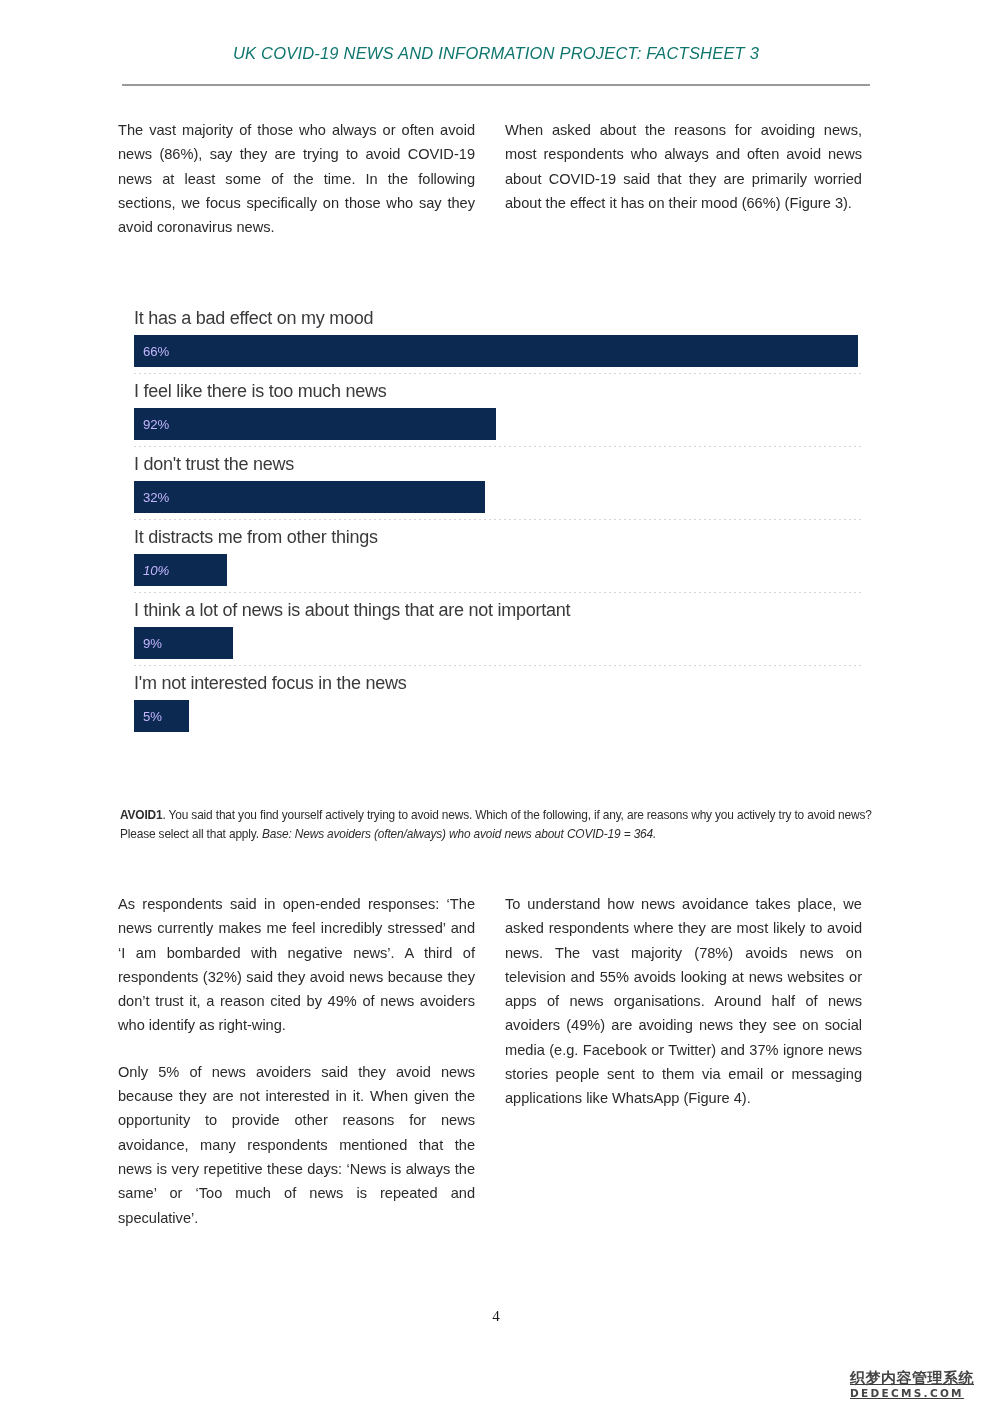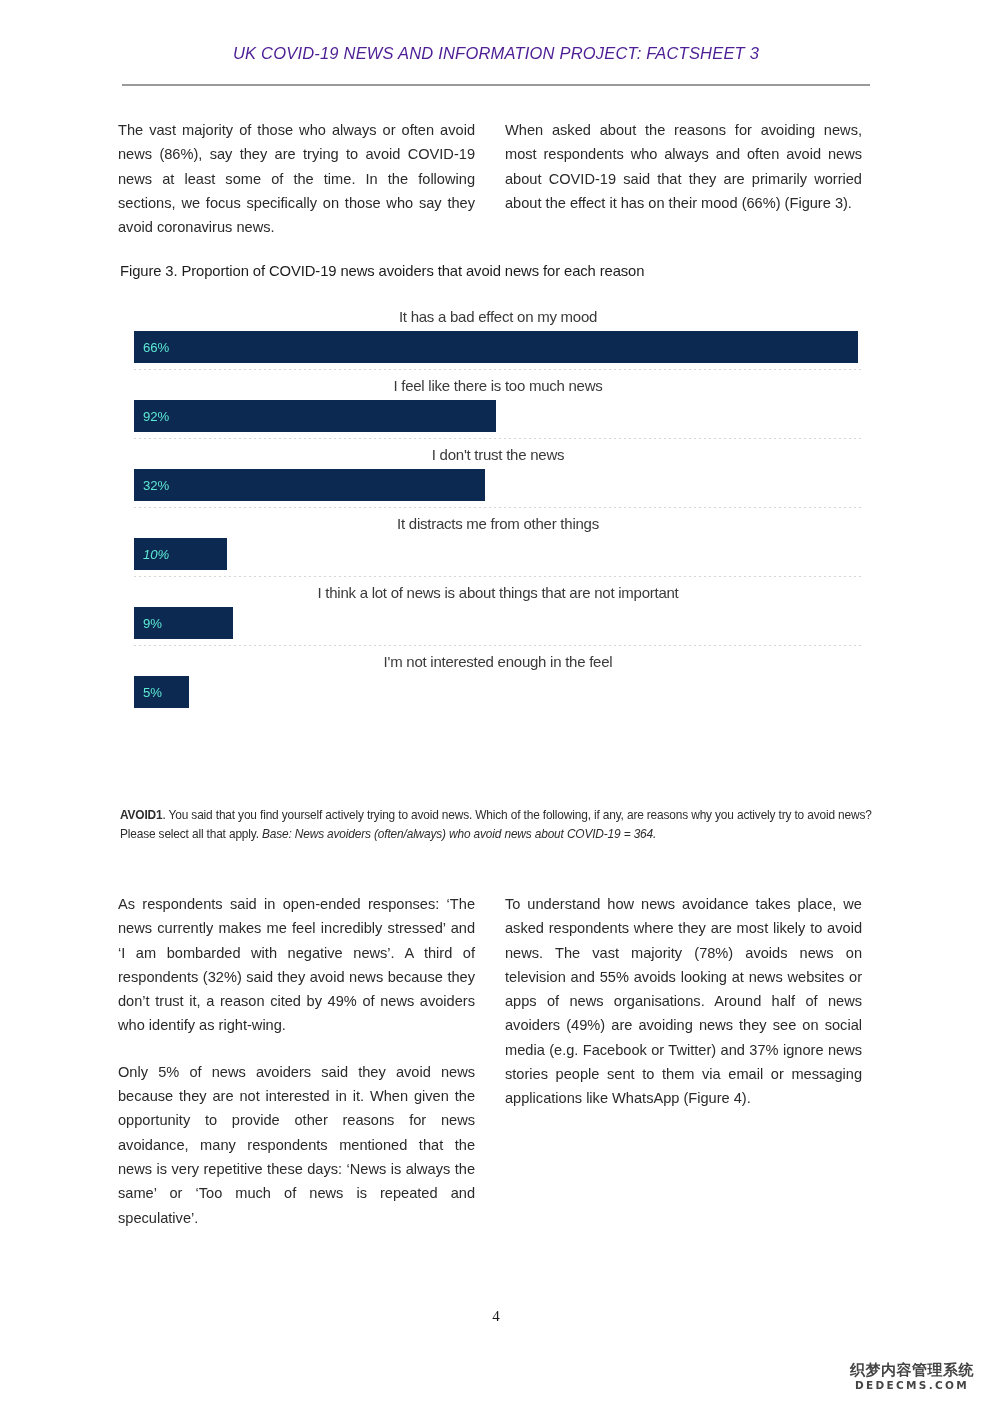--- a/index.html
+++ b/index.html
@@ -25,21 +25,21 @@
     position: absolute;
     left: 122px;
     top: 44px;
     width: 748px;
   }
   .header-title {
     font-style: italic;
     font-size: 16.5px;
     letter-spacing: 0.2px;
     text-align: center;
-    color: #4c1d95;
+    color: #0f766e;
     white-space: nowrap;
   }
   .header-rule {
     position: absolute;
     left: 122px;
     top: 84px;
     width: 748px;
     height: 2px;
     background: #9a9a9a;
   }
@@ -89,37 +89,36 @@
     margin-bottom: 7px;
     background-image: linear-gradient(to right, #d2d7de 0px, #d2d7de 2px, transparent 2px, transparent 5px);
     background-size: 5px 1px;
     background-repeat: repeat-x;
     background-position: left bottom;
   }
   .bar-group.last {
     background-image: none;
   }
   .bar-label {
-    font-size: 15px;
+    font-size: 18px;
     color: #3a3a3a;
     letter-spacing: -0.25px;
     margin-bottom: 6px;
     white-space: nowrap;
-    text-align: center;
   }
   .bar {
     height: 32px;
     background: #0b2951;
     display: flex;
     align-items: center;
     box-sizing: border-box;
     padding-left: 9px;
   }
   .bar-value {
-    color: #5eead4;
+    color: #c4b5fd;
     font-size: 13.2px;
     letter-spacing: -0.1px;
   }
 
   
   .note {
     position: absolute;
     left: 120px;
     top: 806px;
     width: 752px;
@@ -140,24 +139,25 @@
     text-align: center;
     font-family: "Liberation Serif", serif;
     font-size: 15px;
     color: #1a1a1a;
   }
 
   
   .watermark {
     position: absolute;
     right: 18px;
-    bottom: 12px;
-    text-align: center;
+    bottom: 4px;
+    text-align: left;
     line-height: 1.05;
     opacity: 0.88;
+    text-decoration: underline;
   }
   .wm-cn {
     font-family: "DejaVu Sans", sans-serif;
     font-size: 15px;
     font-weight: bold;
     color: #2b2b2b;
     letter-spacing: 0.5px;
   }
   .wm-en {
     font-family: "DejaVu Sans", sans-serif;
@@ -180,21 +180,20 @@
 
   <div class="cols top">
     <div class="col">
       <p>The vast majority of those who always or often avoid news (86%), say they are trying to avoid COVID-19 news at least some of the time. In the following sections, we focus specifically on those who say they avoid coronavirus news.</p>
     </div>
     <div class="col">
       <p>When asked about the reasons for avoiding news, most respondents who always and often avoid news about COVID-19 said that they are primarily worried about the effect it has on their mood (66%) (Figure 3).</p>
     </div>
   </div>
 
-  <div class="fig-caption">Figure 3. Proportion of COVID-19 news avoiders that avoid news for each reason</div>
 
   <div class="chart">
 
     <div class="bar-group">
       <div class="bar-label">It has a bad effect on my mood</div>
       <div class="bar" style="width:724px;">
         <span class="bar-value">66%</span>
       </div>
     </div>
 
@@ -221,21 +220,21 @@
     </div>
 
     <div class="bar-group">
       <div class="bar-label">I think a lot of news is about things that are not important</div>
       <div class="bar" style="width:99px;">
         <span class="bar-value">9%</span>
       </div>
     </div>
 
     <div class="bar-group last">
-      <div class="bar-label">I'm not interested enough in the feel</div>
+      <div class="bar-label">I'm not interested focus in the news</div>
       <div class="bar" style="width:55px;">
         <span class="bar-value">5%</span>
       </div>
     </div>
 
   </div>
 
   <div class="note"><b>AVOID1</b><span>. You said that you find yourself actively trying to avoid news. Which of the following, if any, are reasons why you actively try to avoid news? Please select all that apply. </span><i>Base: News avoiders (often/always) who avoid news about COVID-19 = 364.</i></div>
 
   <div class="cols bottom">

